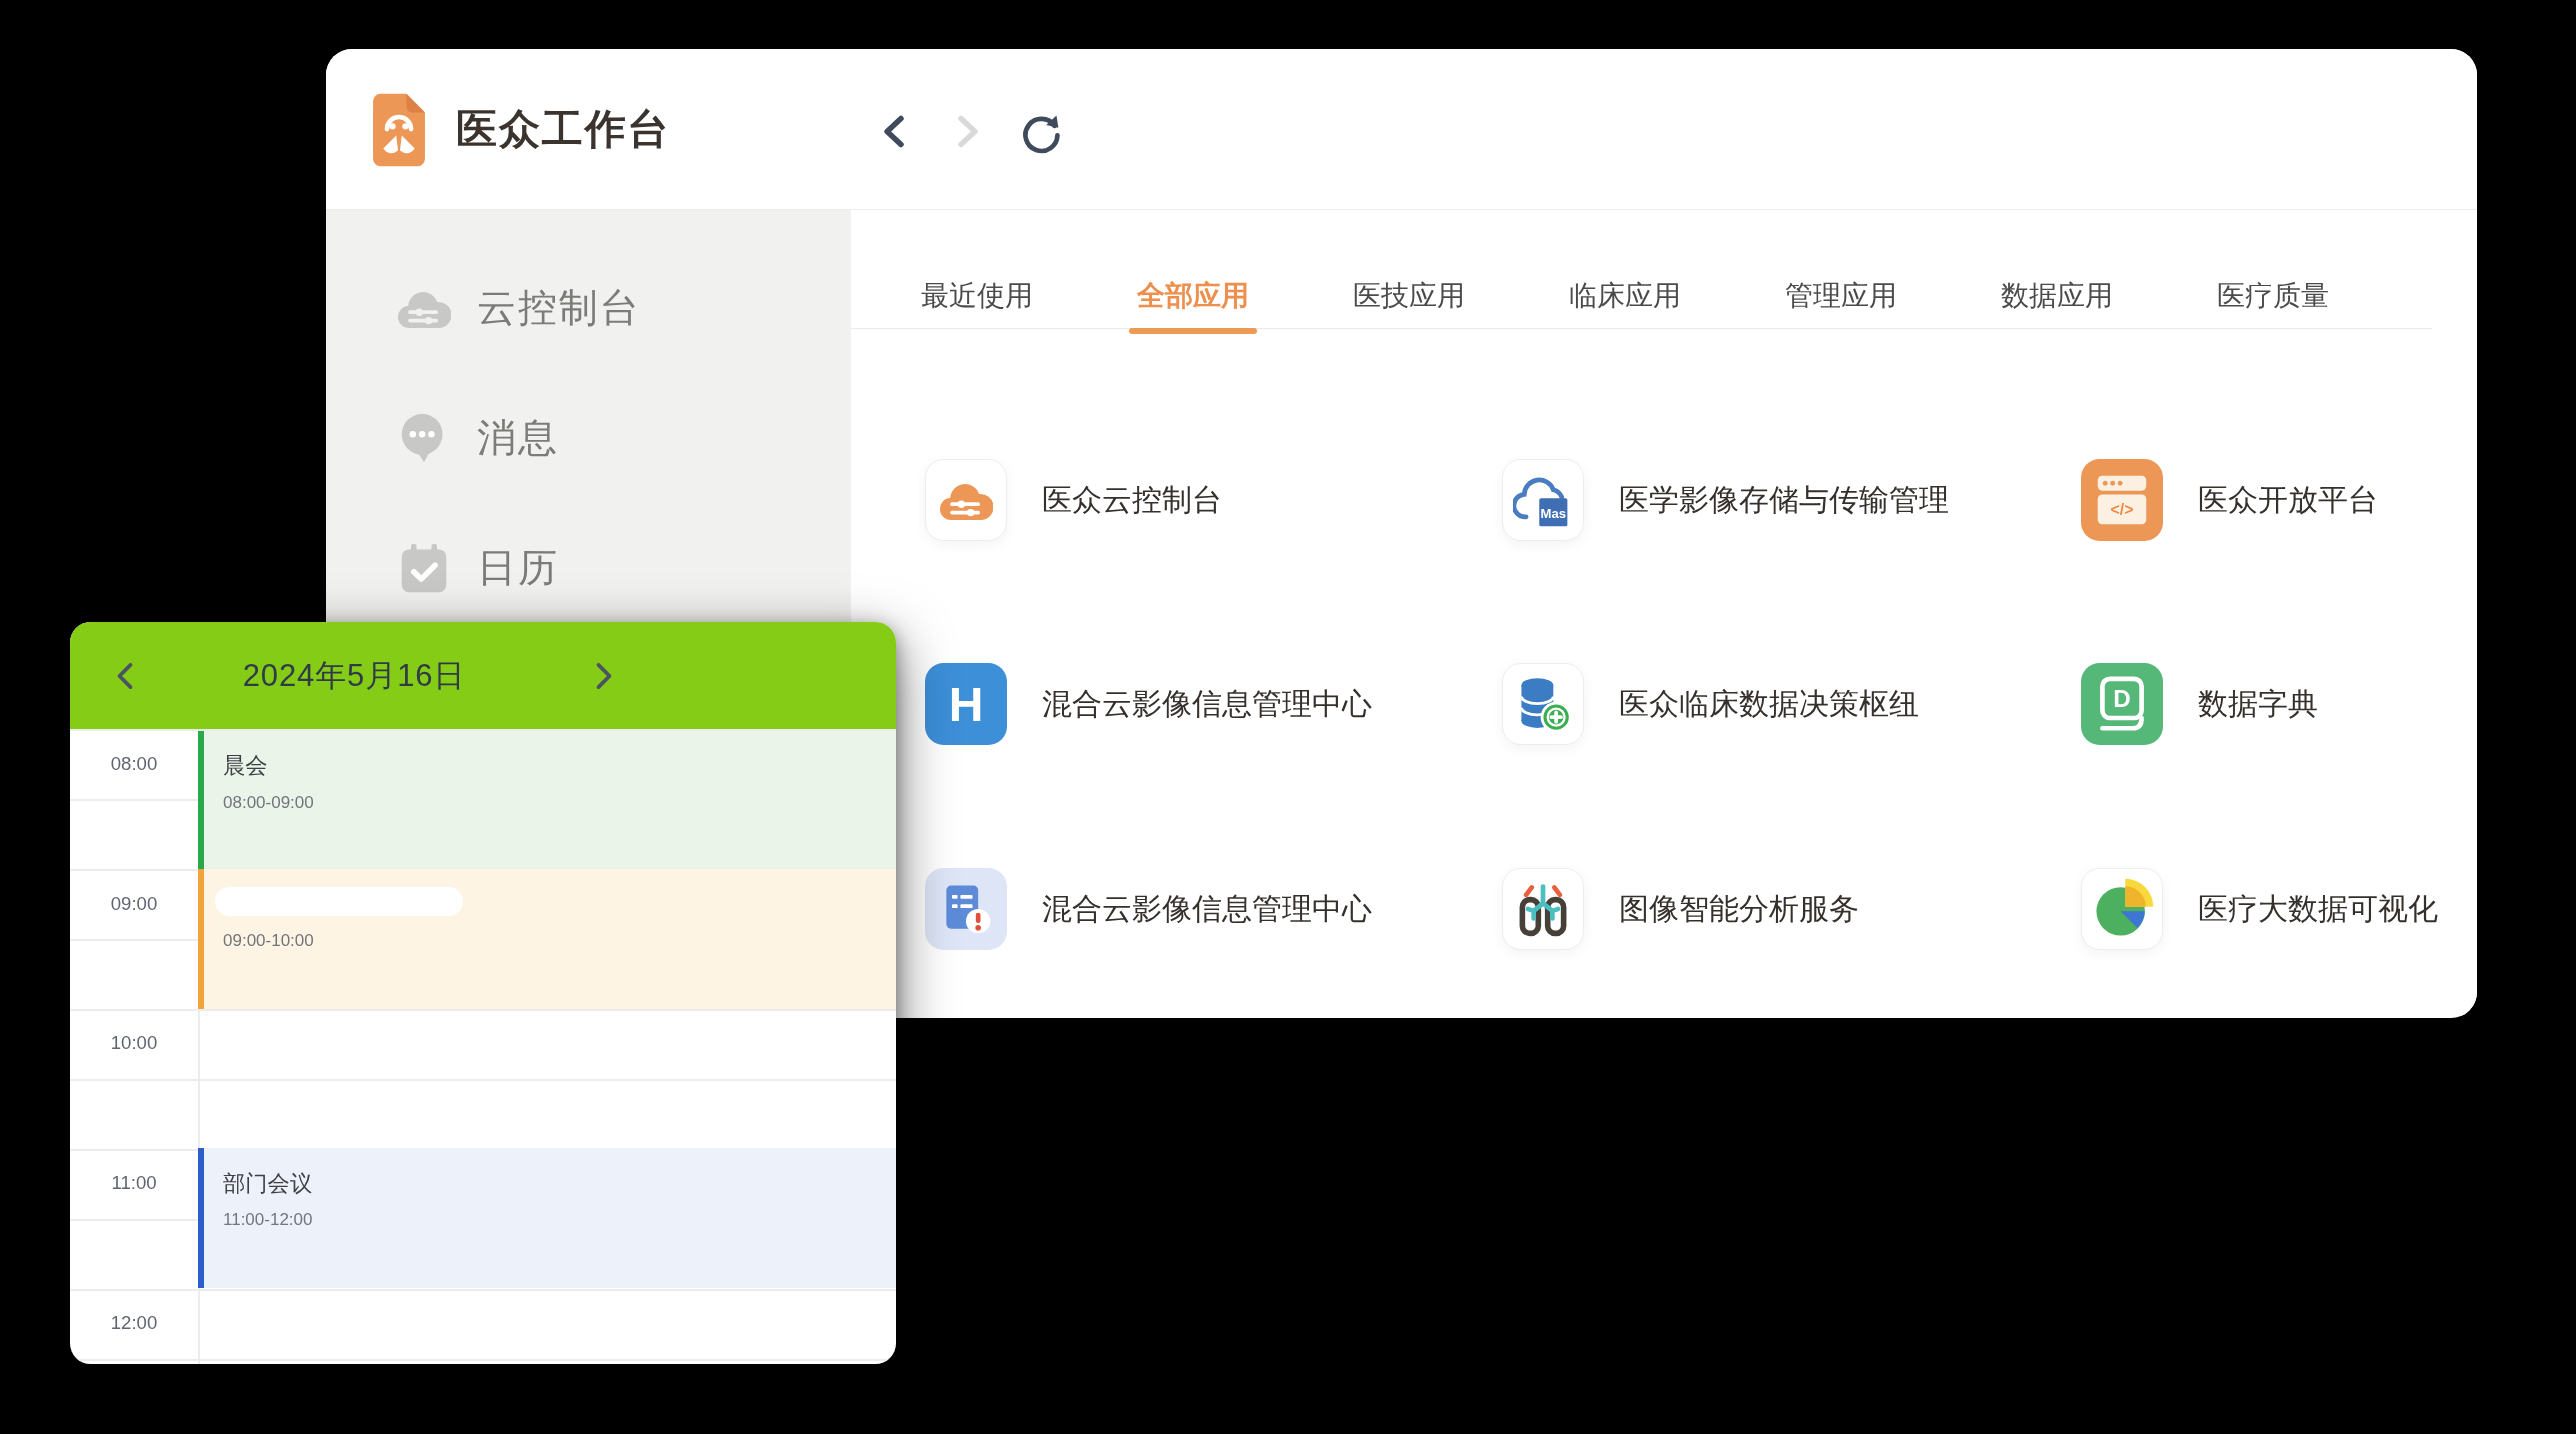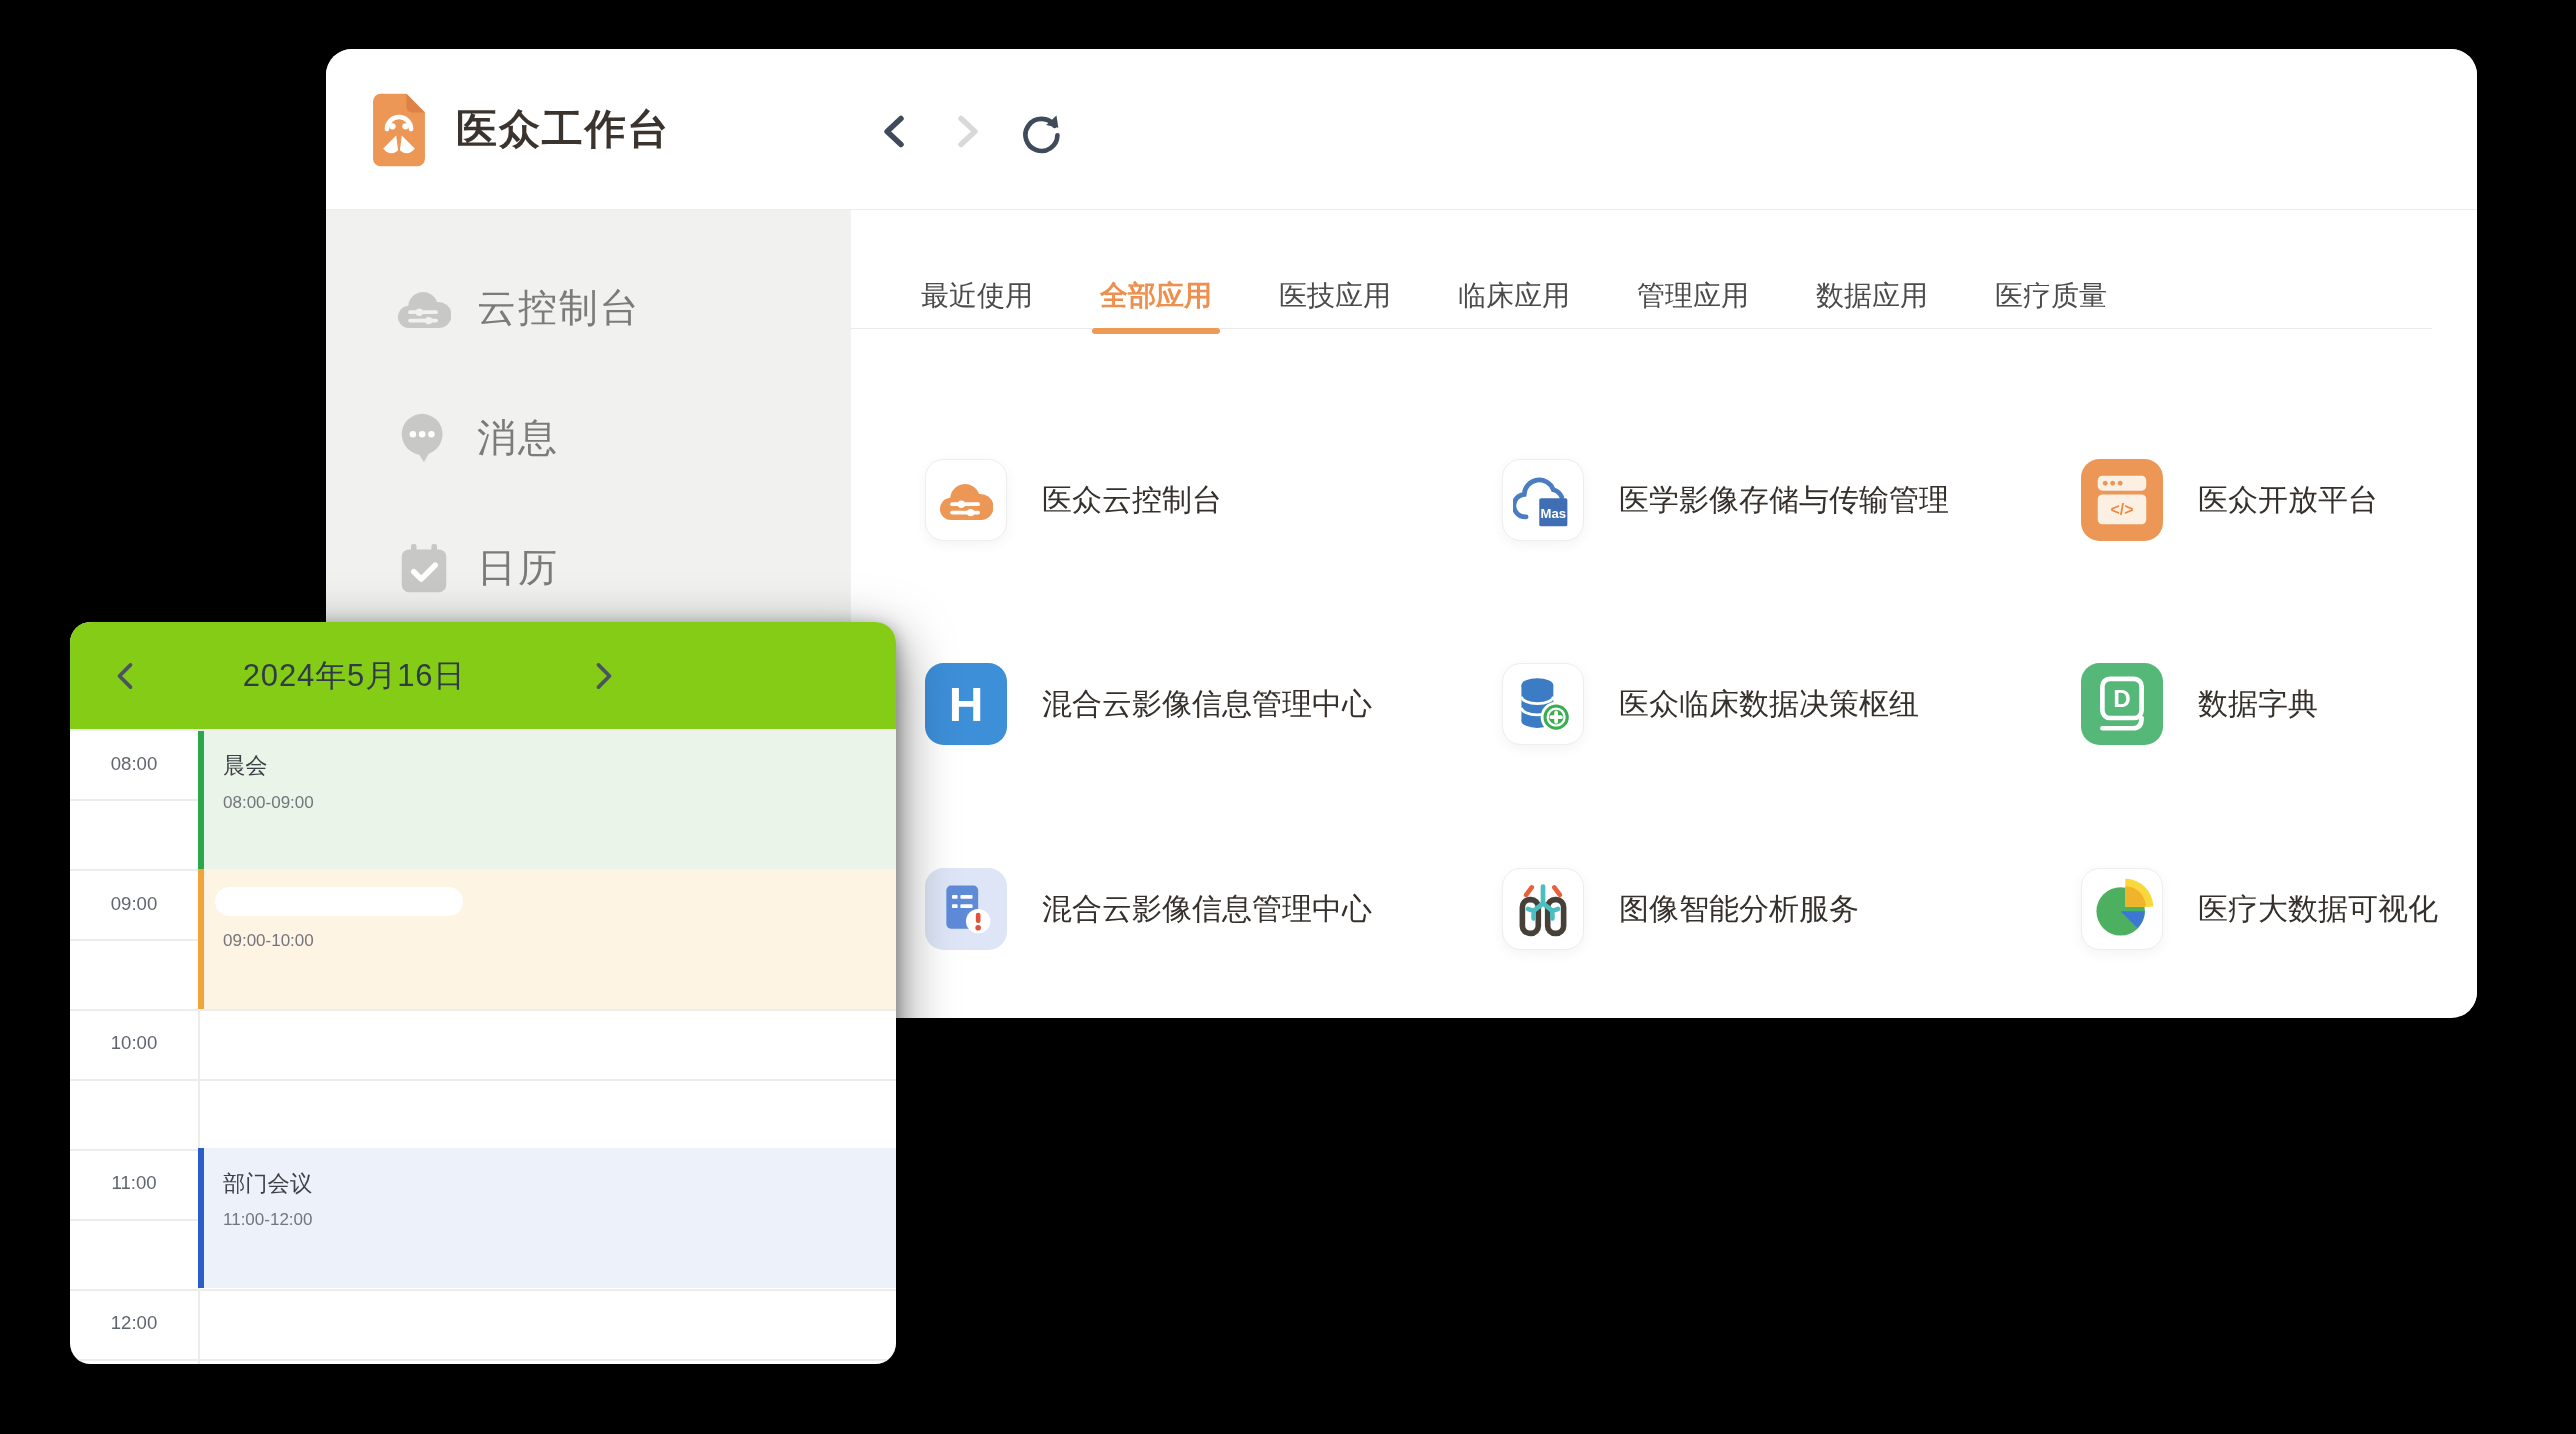--- a/index.html
+++ b/index.html
@@ -21,21 +21,21 @@
   .win-body { display:flex; height:806px; }
 
   
   .sidebar { width:525px; background:#F1F1EF; padding-top:61px; padding-left:71px; }
   .side-item { display:flex; align-items:center; height:74px; margin-bottom:56px; cursor:pointer; }
   .side-item svg { flex:0 0 54px; }
   .side-label { margin-left:26px; font-size:39px; color:#7B7B78; letter-spacing:1.9px; }
 
   
   .content { flex:1; background:#fff; }
-  .tabs { display:flex; align-items:flex-end; gap:67px; height:119px;
+  .tabs { display:flex; align-items:flex-end; gap:104px; height:119px;
           padding-left:70px; padding-bottom:15px; margin-right:45px;
           border-bottom:1.9px solid #EAEAEA; }
   .tab { position:relative; font-size:28px; color:#4B4B4B; line-height:34px;
          white-space:nowrap; cursor:pointer; }
   .tab.active { color:#ED8F4D; font-weight:700; }
   .tab .bar { position:absolute; left:50%; transform:translateX(-50%); bottom:-21.4px;
               width:128px; height:6.5px; border-radius:3.7px; background:#EE9A57; }
 
   .apps-grid { display:grid; grid-template-columns:577px 579px 1fr;
                grid-template-rows:204px 205px 205px; margin:130px 0 0 74px;text-align:right; }

